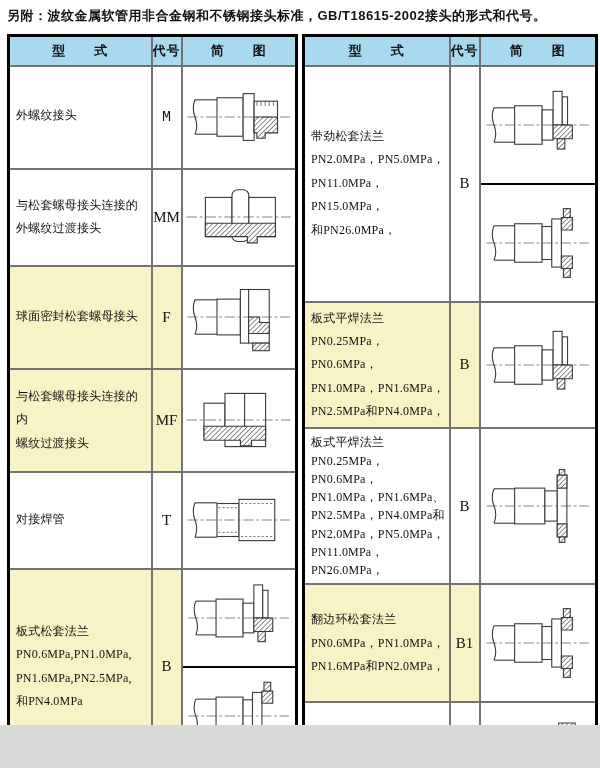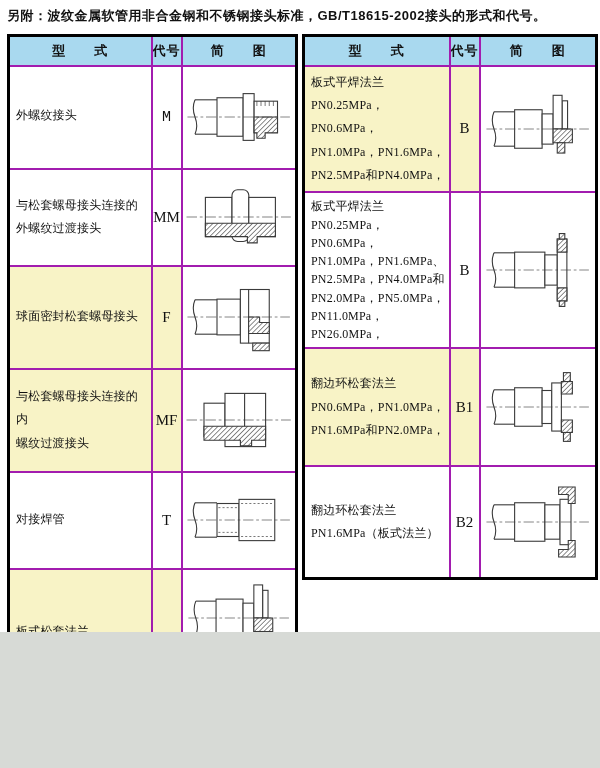--- a/index.html
+++ b/index.html
@@ -4,21 +4,21 @@
 <style>
   * { margin:0; padding:0; box-sizing:border-box; }
   html,body { width:600px; height:768px; }
   body {
     background:#d7dad6;
     font-family:"Liberation Serif", serif;
     color:#111;
     overflow:hidden;
   }
   .page {
-    width:600px; height:632px;
+    width:600px; height:725px;
     background:#ffffff;
     overflow:hidden;
   }
   .doc-title {
     font-family:"Liberation Sans", sans-serif;
     font-weight:bold;
     font-size:13px;
     padding:7px 6px 0 7px;
     letter-spacing:0.5px;
     white-space:nowrap;
@@ -31,21 +31,21 @@
   }
   table {
     border-collapse:collapse;
     table-layout:fixed;
     border:3px solid #000;
     background:#fff;
   }
   table.left-tbl  { width:288px; }
   table.right-tbl { width:293px; }
   td, th {
-    border:2px solid #a21caf;
+    border:2px solid #737373;
     vertical-align:middle;
     overflow:hidden;
   }
   th.head {
     background:#a9d9ef;
     height:30px;
     font-size:13px;
     font-weight:bold;
     text-align:center;
     letter-spacing:1px;
@@ -315,20 +315,43 @@
           <col class="c-type">
           <col class="c-code">
           <col class="c-diag">
         </colgroup>
       <tbody>
           <tr style="height:30px;">
         <th class="head">型　　式</th>
         <th class="head">代号</th>
         <th class="head">简　　图</th>
       </tr>
+      <tr style="height:236px;">
+        <td class="type-cell">
+              <div class="type-text">带劲松套法兰
+PN2.0MPa，PN5.0MPa，
+PN11.0MPa，PN15.0MPa，
+和PN26.0MPa，</div>
+            </td>
+        <td class="code-cell">B</td>
+        <td class="diag-cell">
+          <div class="split" style="height:234px;">
+            <div class="half">
+                  <svg class="fit" width="110" height="80" viewBox="0 0 160 110">
+                    <use href="#fit-flg-up"></use>
+                  </svg>
+                </div>
+            <div class="half">
+                  <svg class="fit" width="110" height="84" viewBox="0 0 160 110">
+                    <use href="#fit-flg-dn"></use>
+                  </svg>
+                </div>
+          </div>
+        </td>
+      </tr>
       <tr style="height:120px;">
         <td class="type-cell hl">
               <div class="type-text">板式平焊法兰
 PN0.25MPa，PN0.6MPa，
 PN1.0MPa，PN1.6MPa，
 PN2.5MPa和PN4.0MPa，</div>
             </td>
         <td class="code-cell hl">B</td>
         <td class="diag-cell">
               <div class="diag-box">

